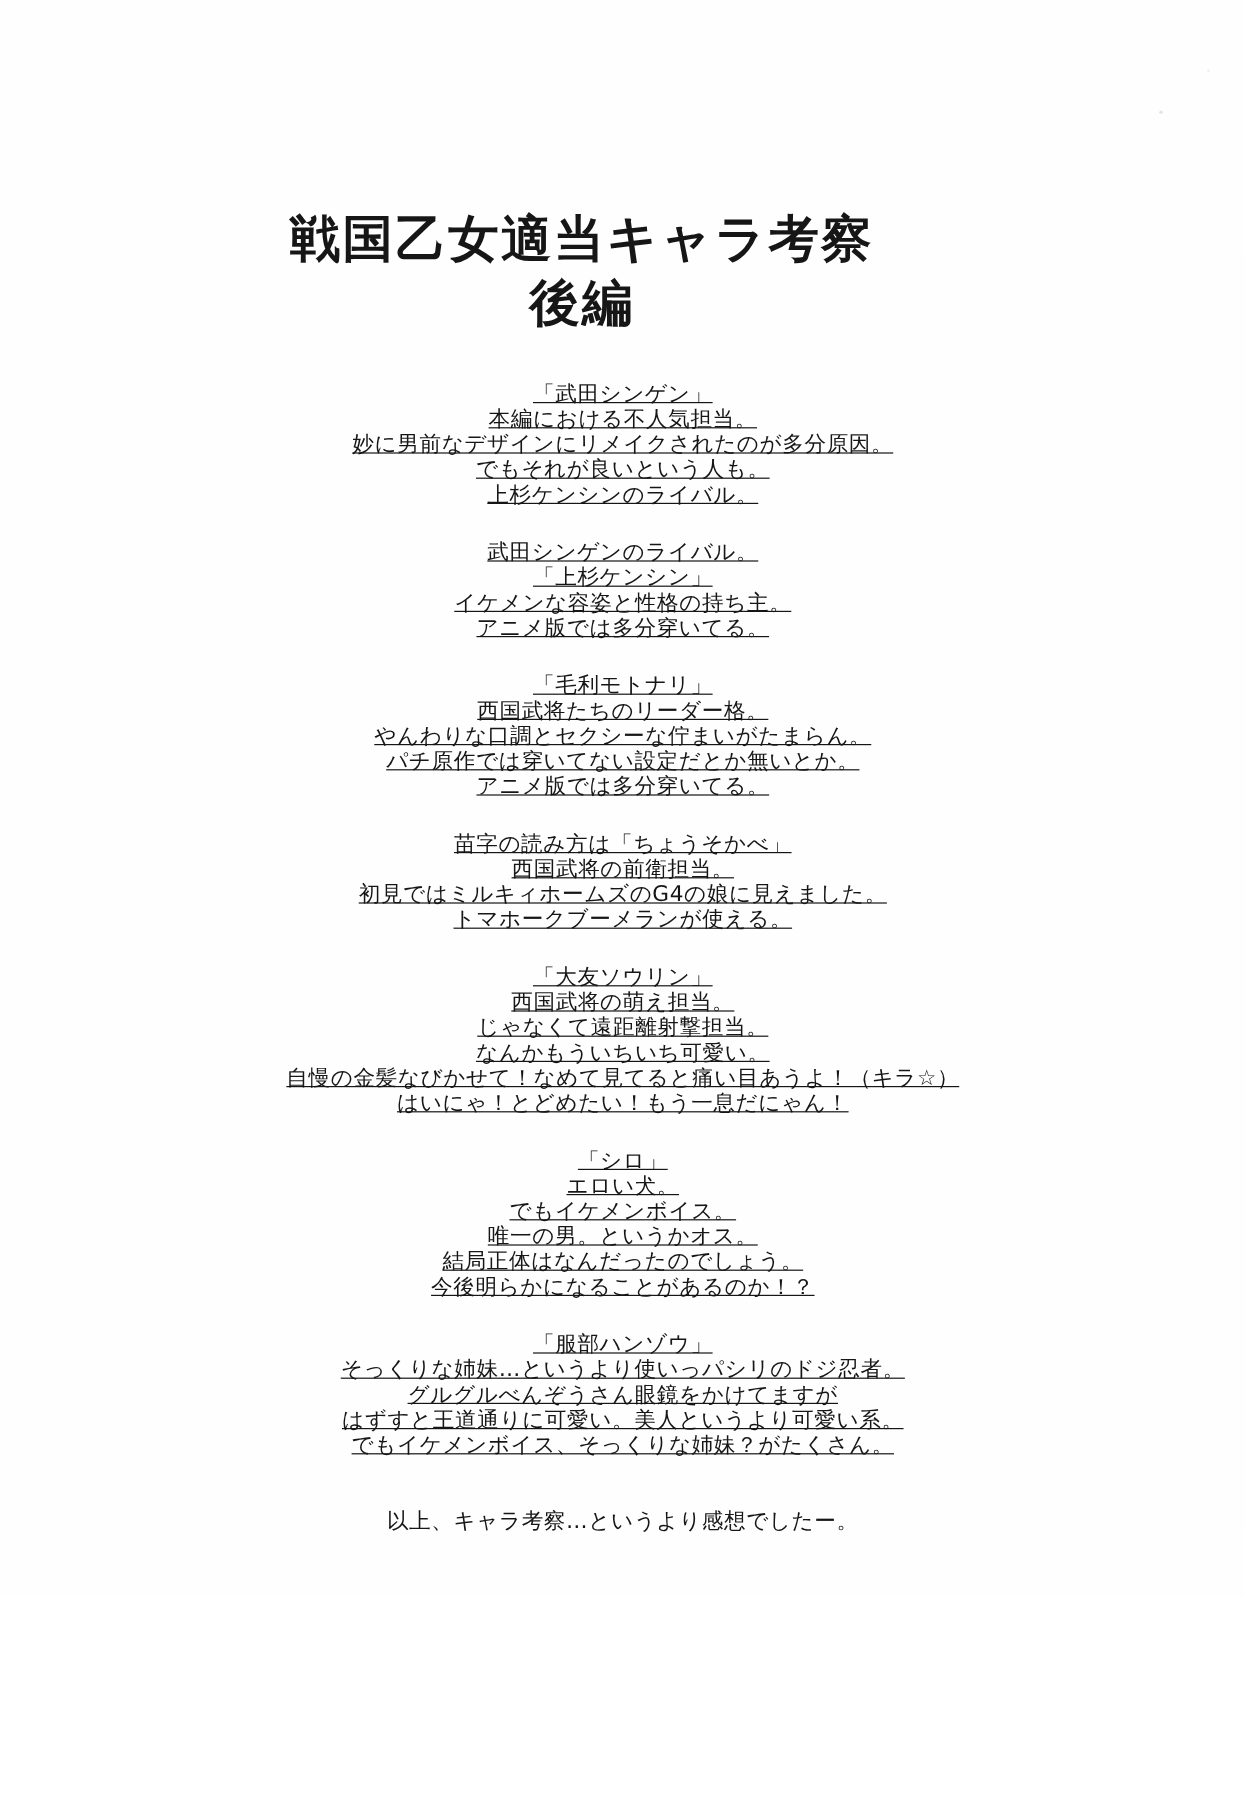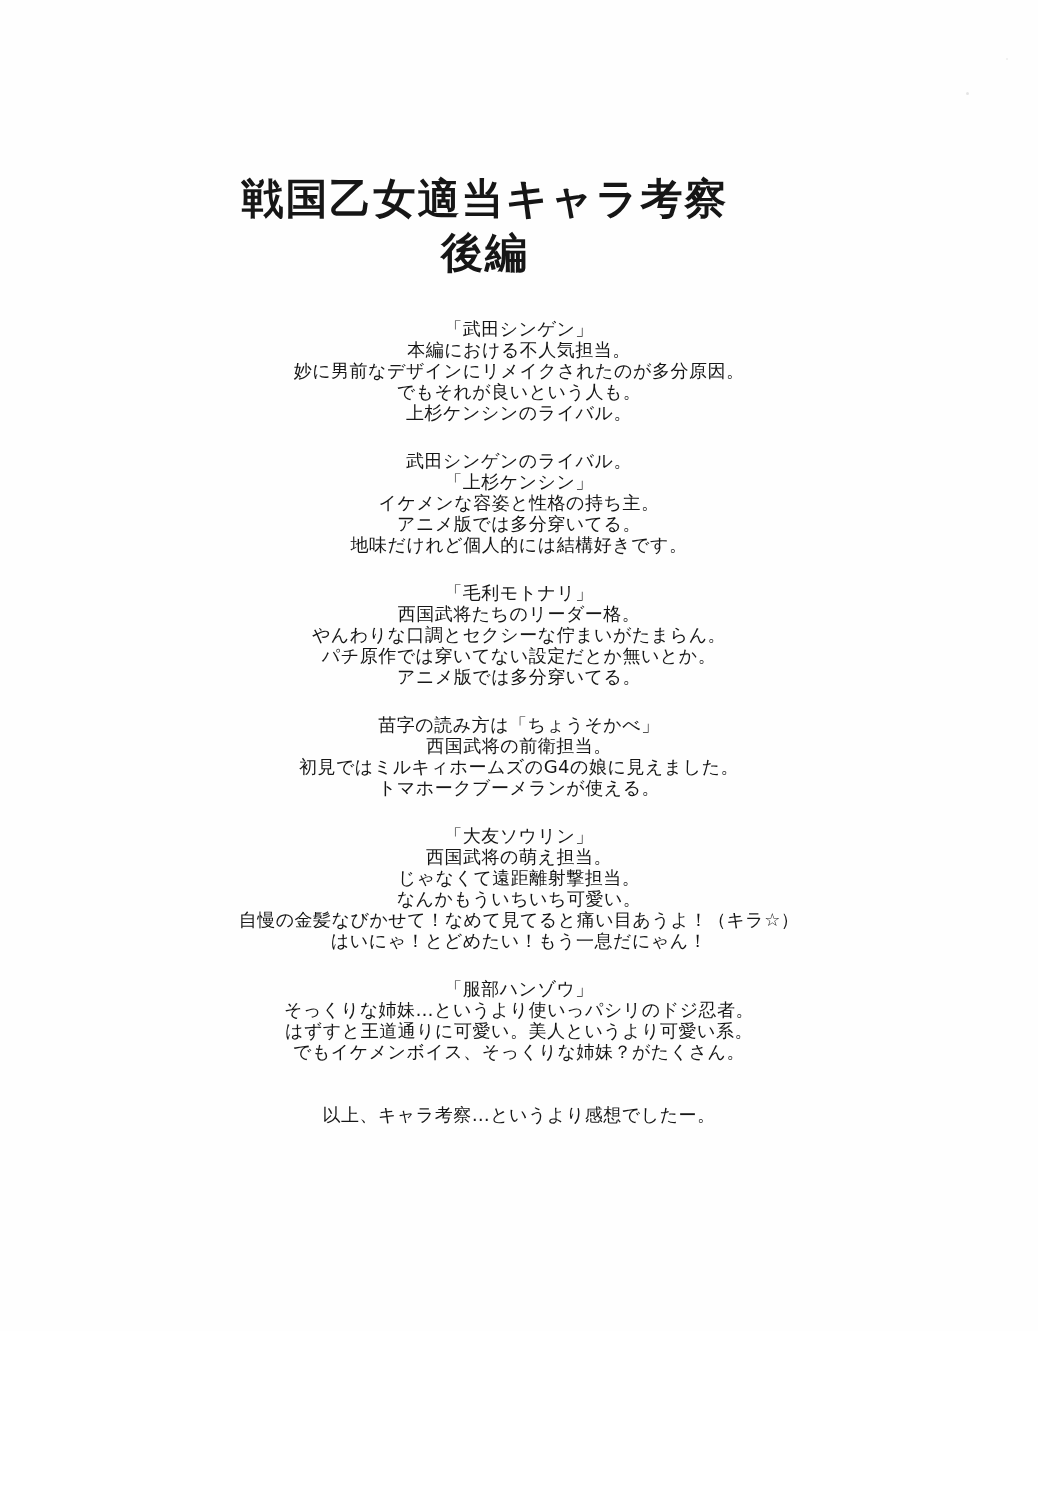--- a/index.html
+++ b/index.html
@@ -31,20 +31,21 @@
     text-align: center;
     font-size: 18px;
     line-height: 21px;
     letter-spacing: 0.5px;
   }
   .block {
     margin-bottom: 27px;
   }
   .line {
     margin: 0;
+    text-decoration: underline;
   }
   .closing {
     margin: 42px 0 0 0;
   }
   .page-number {
     position: absolute;
     left: 33px;
     top: 1464px;
     font-size: 20px;
     letter-spacing: 1px;
@@ -80,21 +81,20 @@
       <p class="line">妙に男前なデザインにリメイクされたのが多分原因。</p>
       <p class="line">でもそれが良いという人も。</p>
       <p class="line">上杉ケンシンのライバル。</p>
     </section>
 
     <section class="block">
       <p class="line">武田シンゲンのライバル。</p>
       <p class="line heading">「上杉ケンシン」</p>
       <p class="line">イケメンな容姿と性格の持ち主。</p>
       <p class="line">アニメ版では多分穿いてる。</p>
-      <p class="line">地味だけれど個人的には結構好きです。</p>
     </section>
 
     <section class="block">
       <p class="line heading">「毛利モトナリ」</p>
       <p class="line">西国武将たちのリーダー格。</p>
       <p class="line">やんわりな口調とセクシーな佇まいがたまらん。</p>
       <p class="line">パチ原作では穿いてない設定だとか無いとか。</p>
       <p class="line">アニメ版では多分穿いてる。</p>
     </section>
 
@@ -107,24 +107,33 @@
 
     <section class="block">
       <p class="line heading">「大友ソウリン」</p>
       <p class="line">西国武将の萌え担当。</p>
       <p class="line">じゃなくて遠距離射撃担当。</p>
       <p class="line">なんかもういちいち可愛い。</p>
       <p class="line">自慢の金髪なびかせて！なめて見てると痛い目あうよ！（キラ☆）</p>
       <p class="line">はいにゃ！とどめたい！もう一息だにゃん！</p>
     </section>
 
+    <section class="block">
+      <p class="line heading">「シロ」</p>
+      <p class="line">エロい犬。</p>
+      <p class="line">でもイケメンボイス。</p>
+      <p class="line">唯一の男。というかオス。</p>
+      <p class="line">結局正体はなんだったのでしょう。</p>
+      <p class="line">今後明らかになることがあるのか！？</p>
+    </section>
 
     <section class="block">
       <p class="line heading">「服部ハンゾウ」</p>
       <p class="line">そっくりな姉妹…というより使いっパシリのドジ忍者。</p>
+      <p class="line">グルグルべんぞうさん眼鏡をかけてますが</p>
       <p class="line">はずすと王道通りに可愛い。美人というより可愛い系。</p>
       <p class="line">でもイケメンボイス、そっくりな姉妹？がたくさん。</p>
     </section>
 
     <p class="closing">以上、キャラ考察…というより感想でしたー。</p>
 
   </main>
 
   <div class="page-number">*31*</div>
 

